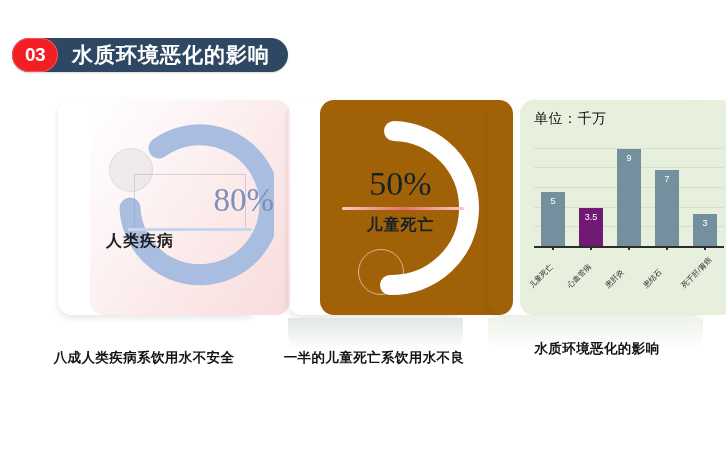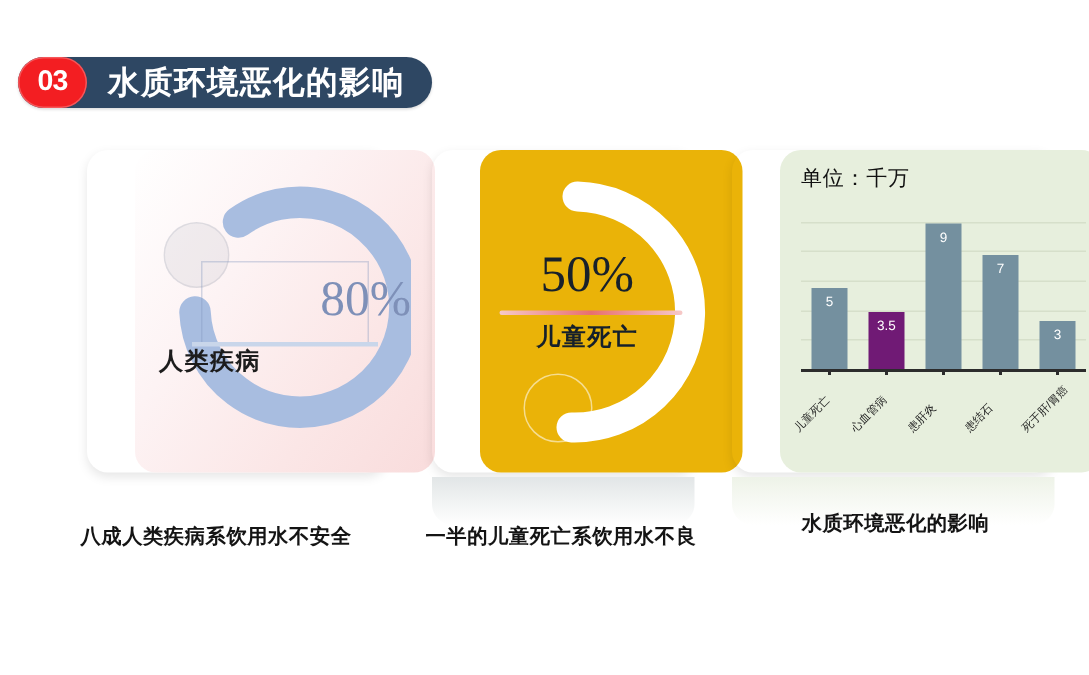--- a/index.html
+++ b/index.html
@@ -50,21 +50,21 @@
   }
   .card-shadow{
     position:absolute;height:215px;border-radius:14px;
     box-shadow:0 3px 7px rgba(0,0,0,.10);
   }
 
   
   #card1{left:58px;width:200px;
     background:linear-gradient(125deg,#ffffff 0%,#fdf3f4 35%,#fbe6e6 70%,#f9dcdc 100%);}
   
-  #card2{left:288px;width:175px;background:#eab308;}
+  #card2{left:288px;width:193px;background:#a16207;}
   
   #card3{left:488px;width:215px;background:#e7efdd;}
 
   
   .reflect{position:absolute;top:318px;height:32px;border-radius:0 0 14px 14px;}
   #refl2{left:288px;width:175px;
     background:linear-gradient(#e2e6e7,rgba(226,230,231,0));}
   #refl3{left:488px;width:215px;
     background:linear-gradient(#eef3e8,rgba(238,243,232,0));}
 

